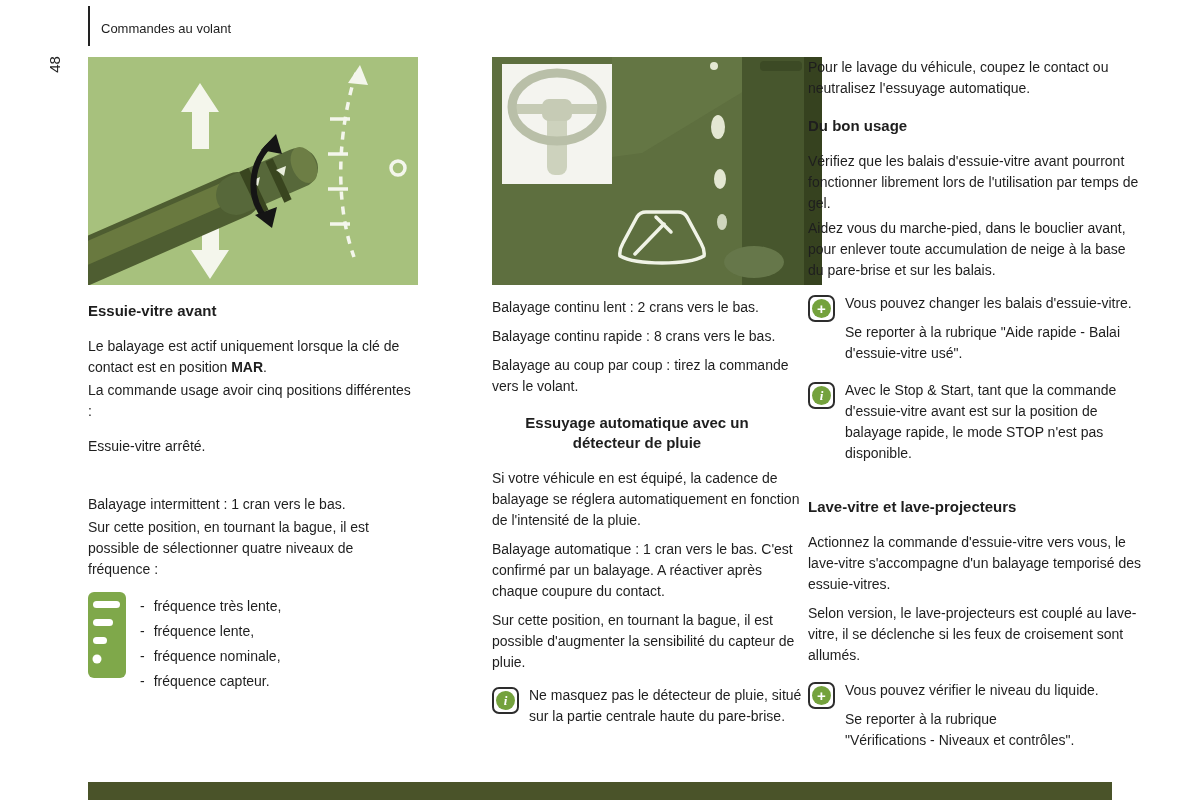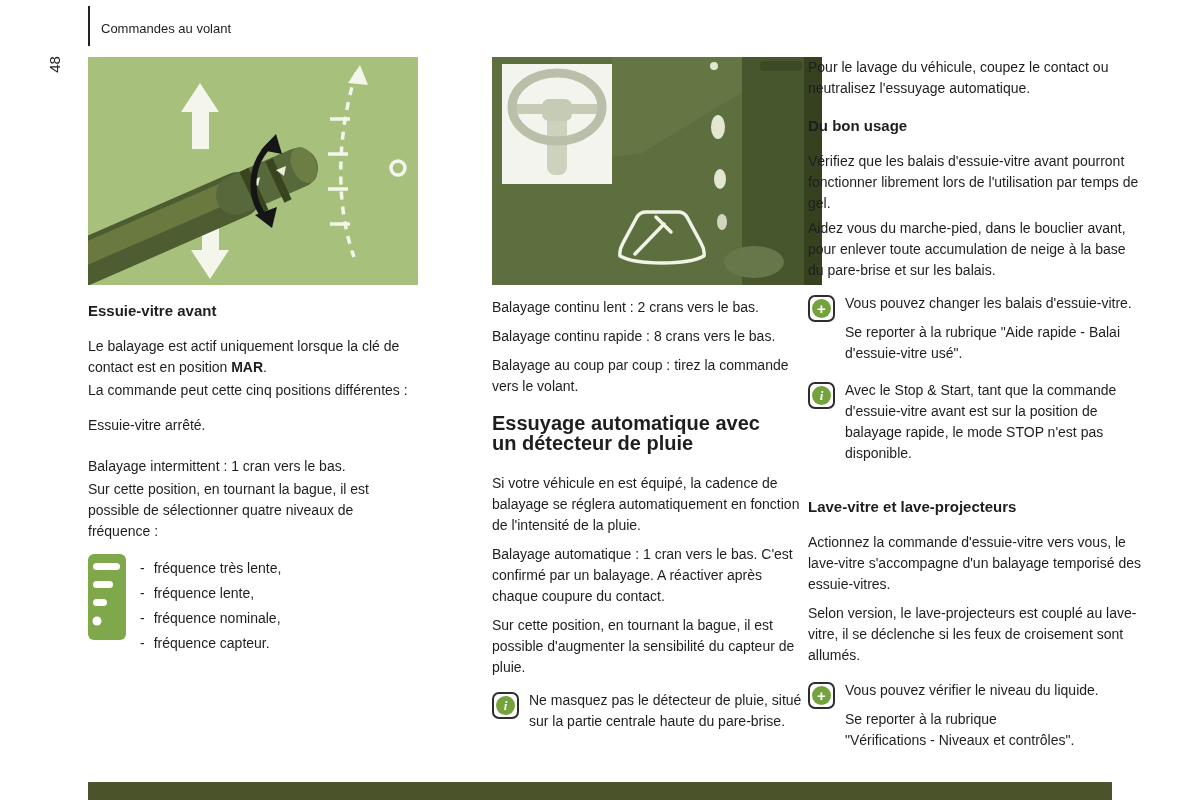--- a/index.html
+++ b/index.html
@@ -24,26 +24,26 @@
   .col-right { left:808px; width:336px; }
 
   p { margin:0; }
   .col-left p { max-width:324px; }
   .col-mid p.body { max-width:315px; }
 
   .illus { display:block; }
 
   .main-title { font-size:16px; font-weight:bold; margin-top:17px; letter-spacing:0.2px; }
   .sub-title  { font-size:15px; font-weight:bold; }
-  .mid-title  { font-size:20px; font-weight:bold; margin-top:16px; line-height:20px; max-width:290px; }
+  .mid-title  { font-size:15px; font-weight:bold; margin-top:16px; line-height:20px; max-width:290px;text-align:center; }
   .right-h    { font-size:15px; font-weight:bold; }
 
   .mt2{margin-top:2px}.mt4{margin-top:4px}.mt8{margin-top:8px}
   .mt10{margin-top:10px}.mt12{margin-top:12px}.mt14{margin-top:14px}.mt16{margin-top:16px}
-  .mt18{margin-top:32px}.mt20{margin-top:20px}
+  .mt18{margin-top:32px}.mt20{margin-top:37px}
 
   .freq { display:flex; gap:14px; margin-top:12px; }
   .freq-list { padding-top:2px; }
   .freq-item { display:flex; gap:9px; line-height:25px; }
 
   .note-row { display:flex; gap:10px; align-items:flex-start; }
   .note-icon {
     flex:0 0 auto; width:27px; height:27px; margin-top:2px;
     border:2.5px solid #2d2d2d; border-radius:7px; background:#fff;
     display:flex; align-items:center; justify-content:center;
@@ -100,21 +100,21 @@
       <g>
         <path d="M 184 86 C 162 105 159 140 178 162" fill="none" stroke="#151515" stroke-width="6"></path>
         <polygon points="188,77 173,93 194,97" fill="#151515"></polygon>
         <polygon points="184,171 167,158 189,150" fill="#151515"></polygon>
       </g>
     </svg>
 
     <h3 class="sub-title">Essuie-vitre avant</h3>
 
     <p class="mt14"><span>Le balayage est actif uniquement lorsque la clé de contact est en position </span><strong>MAR</strong><span>.</span></p>
-    <p class="mt2">La commande peut cette cinq positions différentes :</p>
+    <p class="mt2">La commande usage avoir cinq positions différentes :</p>
     <p class="mt14">Essuie-vitre arrêté.</p>
     <p class="mt20">Balayage intermittent : 1 cran vers le bas.</p>
     <p class="mt2">Sur cette position, en tournant la bague, il est possible de sélectionner quatre niveaux de fréquence :</p>
 
     <div class="freq">
       <svg width="38" height="86" viewBox="0 0 38 86">
         <rect width="38" height="86" rx="6" fill="#7fa84a"></rect>
         <rect x="5" y="9" width="27" height="7" rx="3.5" fill="#ffffff"></rect>
         <rect x="5" y="27" width="20" height="7" rx="3.5" fill="#ffffff"></rect>
         <rect x="5" y="45" width="14" height="7" rx="3.5" fill="#ffffff"></rect>

